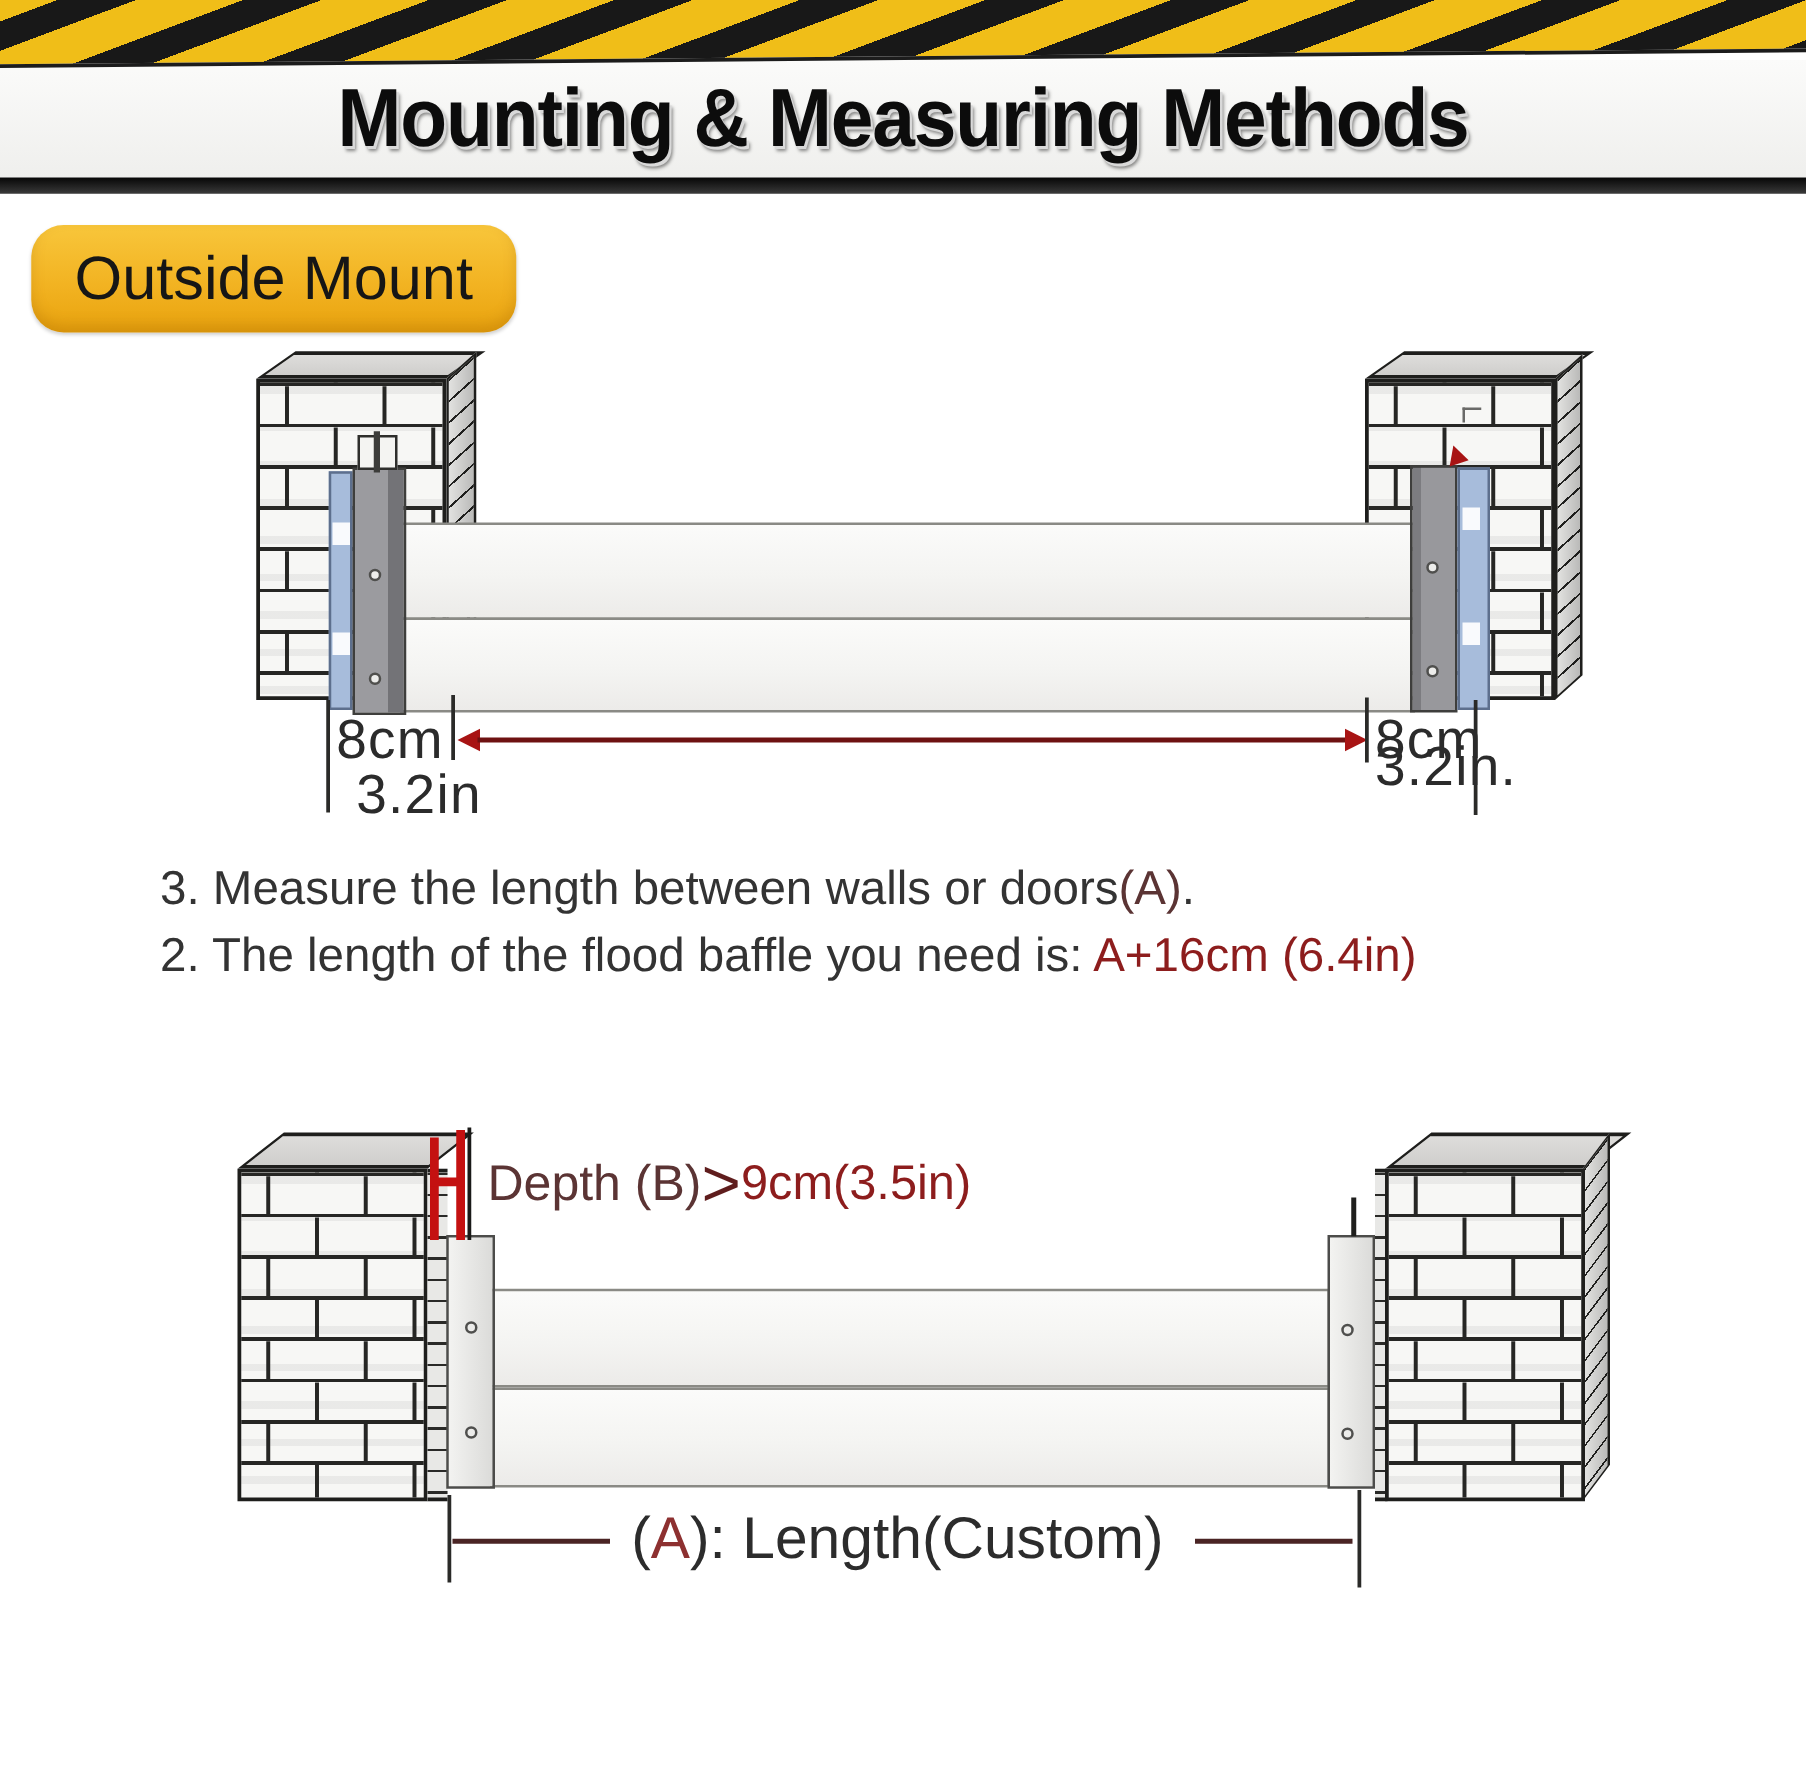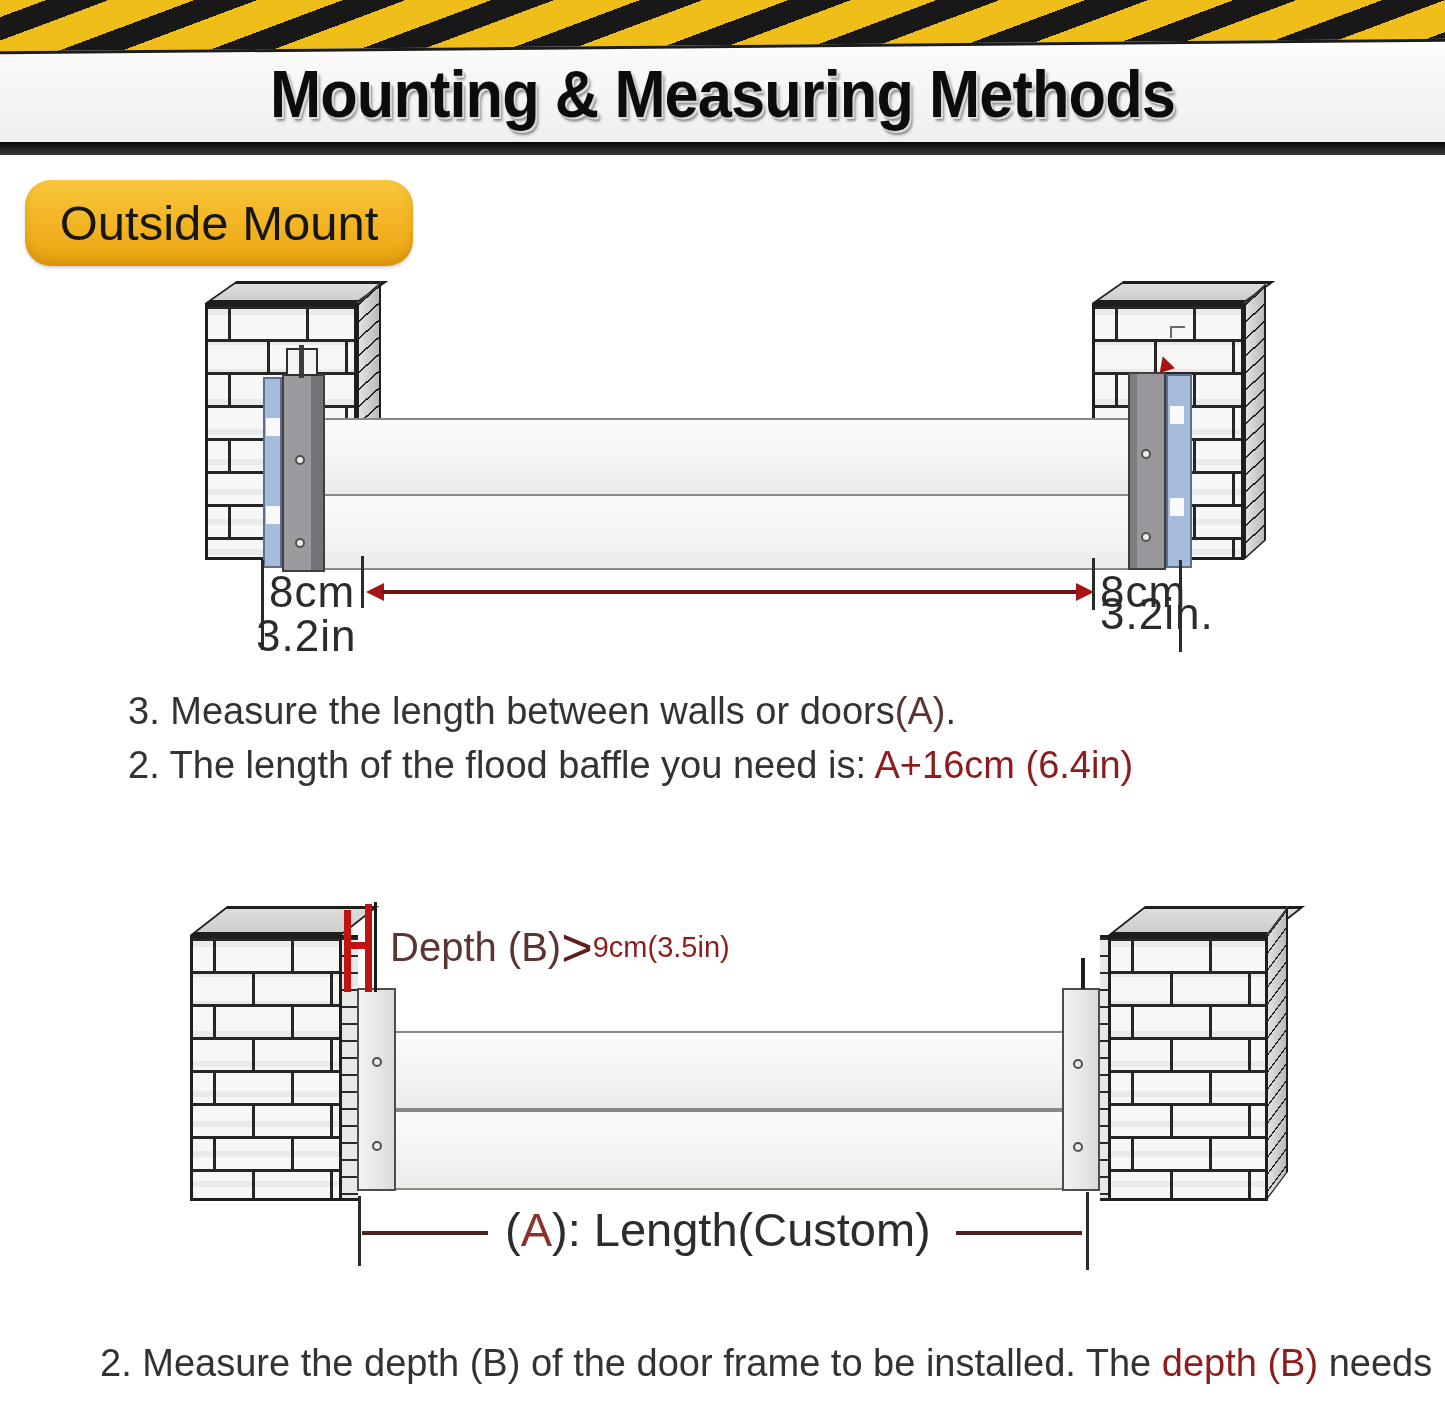--- a/index.html
+++ b/index.html
@@ -94,21 +94,21 @@
   <div class="el wsq" style="left:1170px;top:406px"></div>
   <div class="el wsq" style="left:1170px;top:498px"></div>
   <div class="el hole" style="left:1141px;top:449px"></div>
   <div class="el hole" style="left:1141px;top:532px"></div>
   <div class="el" style="left:1157px;top:356px;width:0;height:0;border-left:8px solid transparent;border-right:8px solid transparent;border-bottom:15px solid var(--arrow-red);transform:rotate(-18deg);z-index:4"></div>
   <div class="el" style="left:1170px;top:326px;width:15px;height:12px;border-top:2px solid #6a6a68;border-left:2px solid #6a6a68;z-index:4"></div>
 
   <div class="el tick" style="left:261px;top:560px;width:3px;height:90px"></div>
   <div class="el tick" style="left:361px;top:556px;width:3px;height:52px"></div>
   <div class="el dimnum" style="left:269px;top:570px">8cm</div>
-  <div class="el dimnum" style="left:256px;top:614px">3.2in</div>
+  <div class="el dimnum" style="left:285px;top:614px">3.2in</div>
   <div class="el ah-l" style="left:366px;top:583px"></div>
   <div class="el redline" style="left:382px;top:590px;width:696px;height:4px"></div>
   <div class="el ah-r" style="left:1076px;top:583px"></div>
   <div class="el tick" style="left:1092px;top:558px;width:3px;height:52px"></div>
   <div class="el dimnum" style="left:1100px;top:570px">8cm</div>
   <div class="el dimnum" style="left:1100px;top:592px">3.2in.</div>
   <div class="el tick" style="left:1179px;top:560px;width:3px;height:92px"></div>
 
   <div class="el steps" style="left:128px;top:692px">
     <span>3. Measure the length between walls or doors</span><span class="maroon">(A)</span><span>.</span>
@@ -123,21 +123,21 @@
   <div class="el hatch" style="left:342px;top:935px;width:16px;height:266px"></div>
 
   <div class="el redbar" style="left:344px;top:910px;width:7px;height:82px"></div>
   <div class="el redbar" style="left:365px;top:904px;width:7px;height:88px"></div>
   <div class="el redbar" style="left:344px;top:942px;width:28px;height:7px"></div>
   <div class="el" style="left:374px;top:902px;width:3px;height:90px;background:#1a1a18;z-index:4"></div>
 
   <div class="el" style="left:390px;top:916px;white-space:nowrap;z-index:6;display:flex;align-items:center">
     <span style="font-size:40px;color:var(--maroon)">Depth (B) </span>
     <span style="font-size:54px;color:#5f1d1d">&gt;</span>
-    <span style="font-size:29px;color:var(--red-dark)">9cm(3.5in)</span>
+    <span style="font-size:39px;color:var(--red-dark)">9cm(3.5in)</span>
   </div>
 
   <div class="el panel" style="left:392px;top:1031px;width:672px;height:79px"></div>
   <div class="el panel" style="left:392px;top:1110px;width:672px;height:80px"></div>
 
   <div class="el chan-light" style="left:357px;top:988px;width:39px;height:203px"></div>
   <div class="el hole" style="left:372px;top:1057px"></div>
   <div class="el hole" style="left:372px;top:1141px"></div>
   <div class="el chan-light" style="left:1062px;top:988px;width:38px;height:203px"></div>
   <div class="el hole" style="left:1073px;top:1059px"></div>
@@ -150,17 +150,14 @@
   <div class="el brick" style="left:1108px;top:935px;width:160px;height:266px"></div>
 
   <div class="el tick" style="left:358px;top:1196px;width:3px;height:70px"></div>
   <div class="el" style="left:362px;top:1231px;width:126px;height:4px;background:#4a2424;z-index:5"></div>
   <div class="el" style="left:505px;top:1202px;white-space:nowrap;z-index:6;font-size:47px;color:#2c2c2c">
     <span>(</span><span style="color:#8d3030">A</span><span>): Length(Custom)</span>
   </div>
   <div class="el" style="left:956px;top:1231px;width:126px;height:4px;background:#4a2424;z-index:5"></div>
   <div class="el tick" style="left:1086px;top:1192px;width:3px;height:78px"></div>
 
-  <div class="el steps" style="left:100px;top:1344px">
-    <span>2. Measure the depth (B) of the door frame to be installed. The </span><span class="redtxt">depth (B)</span><span> needs</span>
-  </div>
 
 </div>
 
 </body></html>

